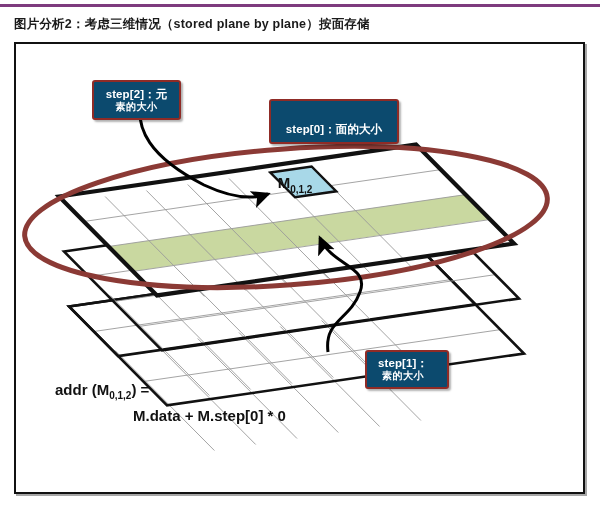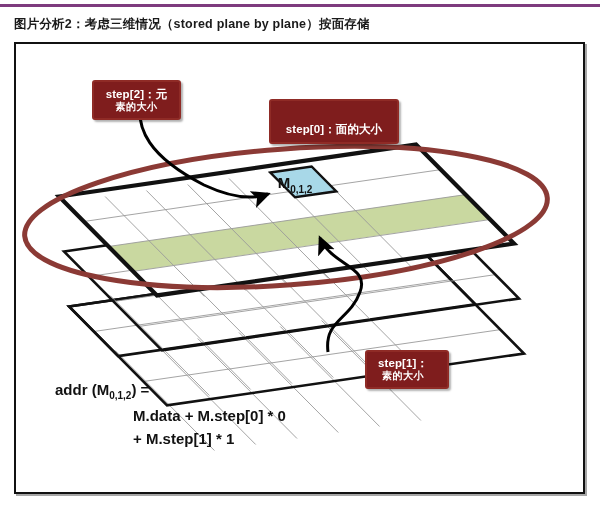--- a/index.html
+++ b/index.html
@@ -14,21 +14,21 @@
          font-size:12.5px;font-weight:bold;color:#1a1a1a;
          letter-spacing:.2px;white-space:nowrap;}
 
   #frame{position:absolute;left:14px;top:42px;width:571px;height:452px;
          border:2.5px solid #111;box-sizing:border-box;background:#fff;
          box-shadow:2px 2px 0 rgba(0,0,0,.35);}
 
   #diagram{position:absolute;left:14px;top:42px;width:571px;height:452px;}
 
   .callout{position:absolute;box-sizing:border-box;
-           background:#7f1d1d;border:2px solid #8f2b26;
+           background:#0c4a6e;border:2px solid #8f2b26;
            color:#ffffff;text-align:center;font-weight:bold;
            border-radius:3px;
            box-shadow:2px 2px 2px rgba(0,0,0,.3);
            line-height:1.12;}
   .callout .cl-line{display:block;white-space:nowrap;}
   .cl-mono{font-size:11.5px;letter-spacing:.1px;}
   .cl-cn{font-size:10px;letter-spacing:.5px;}
 
   #callout-step2{left:92px;top:80px;width:89px;padding:6px 4px 6px 4px;}
   #callout-step0{left:269px;top:99px;width:130px;padding:22px 4px 6px 4px;}
@@ -136,16 +136,15 @@
   </div>
 
   <div class="callout" id="callout-step1">
     <span class="cl-line cl-mono">step[1]：</span>
     <span class="cl-line cl-cn">素的大小</span>
   </div>
 
   <div id="formula">
     <div class="f-head"><span>addr (M</span><sub>0,1,2</sub><span>) =</span></div>
     <div class="f-ind">M.data + M.step[0] * 0</div>
-    <div class="f-ind">+ M.step[1] * 1</div>
   </div>
 
 </div>
 
 </body></html>

